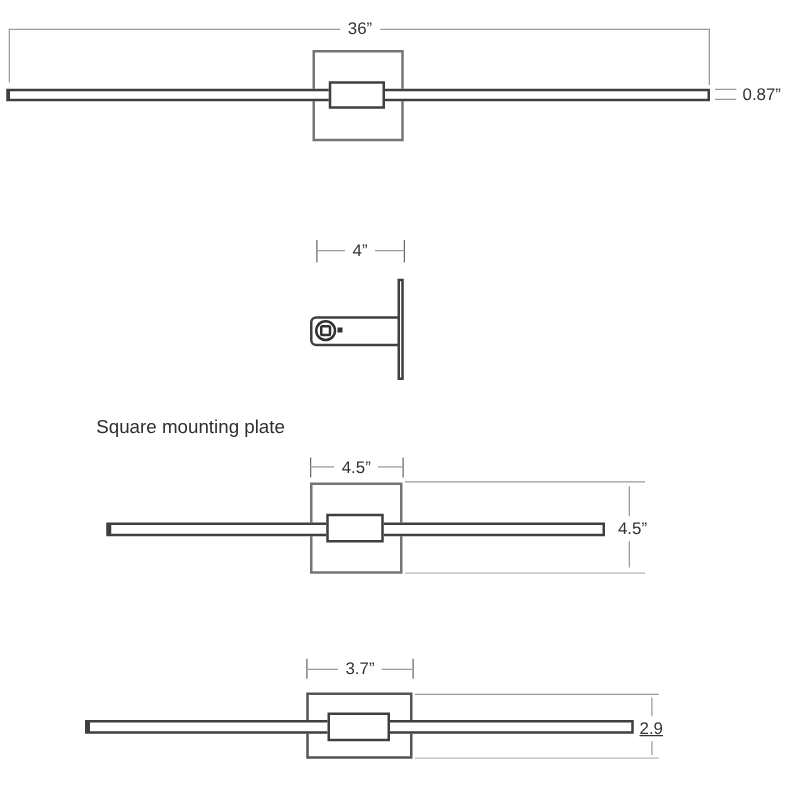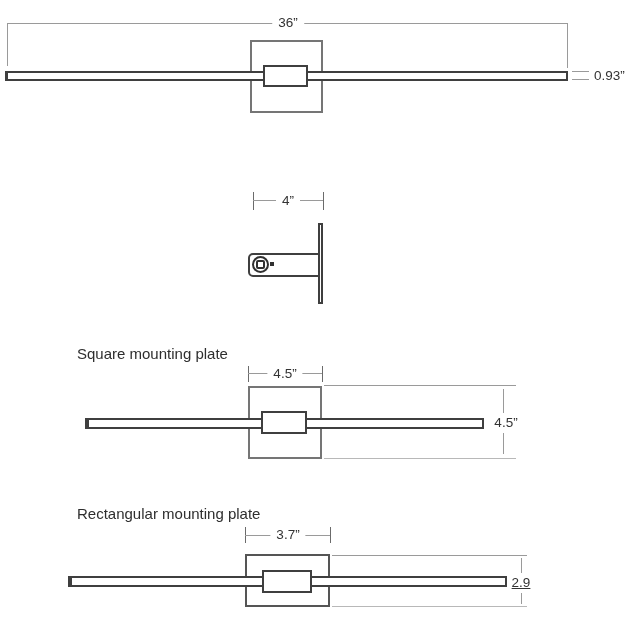--- a/index.html
+++ b/index.html
@@ -13,21 +13,21 @@
   .vline{position:absolute;width:1px;background:var(--line-dim,#9a9a9a);z-index:0;}
   .tick{position:absolute;width:1px;background:var(--tick,#6b6b6b);z-index:0;}
   .dim-label{
     position:absolute;z-index:5;background:var(--background,#fff);
     font-size:13.5px;line-height:16px;color:var(--text,#333);
     padding:0 6px;white-space:nowrap;
   }
   .dim-label.center{transform:translateX(-50%);}
   .heading{
     position:absolute;z-index:5;font-size:15px;line-height:18px;
-    color:#2e2e2e;white-space:nowrap;margin-top:12px;
+    color:#2e2e2e;white-space:nowrap;
   }
   .plate{position:absolute;background:#fff;border:2px solid var(--line-plate,#757575);z-index:1;}
   .plate.dark{border-color:#555;}
   .bar{position:absolute;background:#fff;border:2px solid var(--line-dark,#3f3f3f);z-index:2;}
   .bar.capped{border-left-width:4px;}
   .center-box{position:absolute;background:#fff;border:2px solid var(--line-dark,#3f3f3f);z-index:3;}
   .wall-plate{position:absolute;background:#fff;border:2px solid var(--line-dark,#3f3f3f);z-index:1;}
   .arm{position:absolute;background:#fff;border:2px solid var(--line-dark,#3f3f3f);border-radius:5px 0 0 5px;z-index:2;}
   .endcap-circle{position:absolute;background:#fff;border:2px solid #303030;border-radius:50%;z-index:3;}
   .endcap-square{position:absolute;background:#fff;border:2px solid #303030;border-radius:2px;z-index:4;}
@@ -43,21 +43,21 @@
     <div class="vline" style="left:7px;top:23px;height:43px;"></div>
     <div class="vline" style="left:567px;top:23px;height:45px;"></div>
     <div class="dim-label center" style="left:288px;top:15px;">36”</div>
 
     <div class="plate" style="left:250px;top:40px;width:73px;height:73px;"></div>
     <div class="bar" style="left:5px;top:71px;width:563px;height:10px;border-left-width:3px;"></div>
     <div class="center-box" style="left:263px;top:65px;width:45px;height:22px;"></div>
 
     <div class="hline" style="left:572px;top:71px;width:17px;"></div>
     <div class="hline" style="left:572px;top:79px;width:17px;"></div>
-    <div class="dim-label" style="left:592px;top:68px;padding:0 2px;">0.93”</div>
+    <div class="dim-label" style="left:592px;top:68px;padding:0 2px;">0.87”</div>
   </div>
 
   <div>
     <div class="tick" style="left:253px;top:192px;height:18px;"></div>
     <div class="tick" style="left:323px;top:192px;height:18px;"></div>
     <div class="hline" style="left:253px;top:200px;width:70px;"></div>
     <div class="dim-label center" style="left:288px;top:193px;">4”</div>
 
     <div class="wall-plate" style="left:318px;top:223px;width:5px;height:81px;"></div>
     <div class="arm" style="left:248px;top:253px;width:72px;height:24px;"></div>
@@ -77,21 +77,20 @@
     <div class="plate" style="left:248px;top:386px;width:74px;height:73px;"></div>
     <div class="bar capped" style="left:85px;top:418px;width:399px;height:11px;"></div>
     <div class="center-box" style="left:261px;top:411px;width:46px;height:23px;"></div>
 
     <div class="hline" style="left:324px;top:385px;width:192px;"></div>
     <div class="hline light" style="left:324px;top:458px;width:192px;"></div>
     <div class="vline" style="left:503px;top:389px;height:65px;"></div>
     <div class="dim-label center" style="left:506px;top:413px;padding:2px 4px;">4.5”</div>
   </div>
 
-  <div class="heading" style="left:77px;top:493px;">Rectangular mounting plate</div>
 
   <div>
     <div class="tick" style="left:245px;top:527px;height:16px;"></div>
     <div class="tick" style="left:330px;top:527px;height:16px;"></div>
     <div class="hline" style="left:245px;top:535px;width:85px;"></div>
     <div class="dim-label center" style="left:288px;top:527px;">3.7”</div>
 
     <div class="plate dark" style="left:245px;top:554px;width:85px;height:53px;"></div>
     <div class="bar capped" style="left:68px;top:576px;width:439px;height:11px;"></div>
     <div class="center-box" style="left:262px;top:570px;width:50px;height:23px;"></div>

